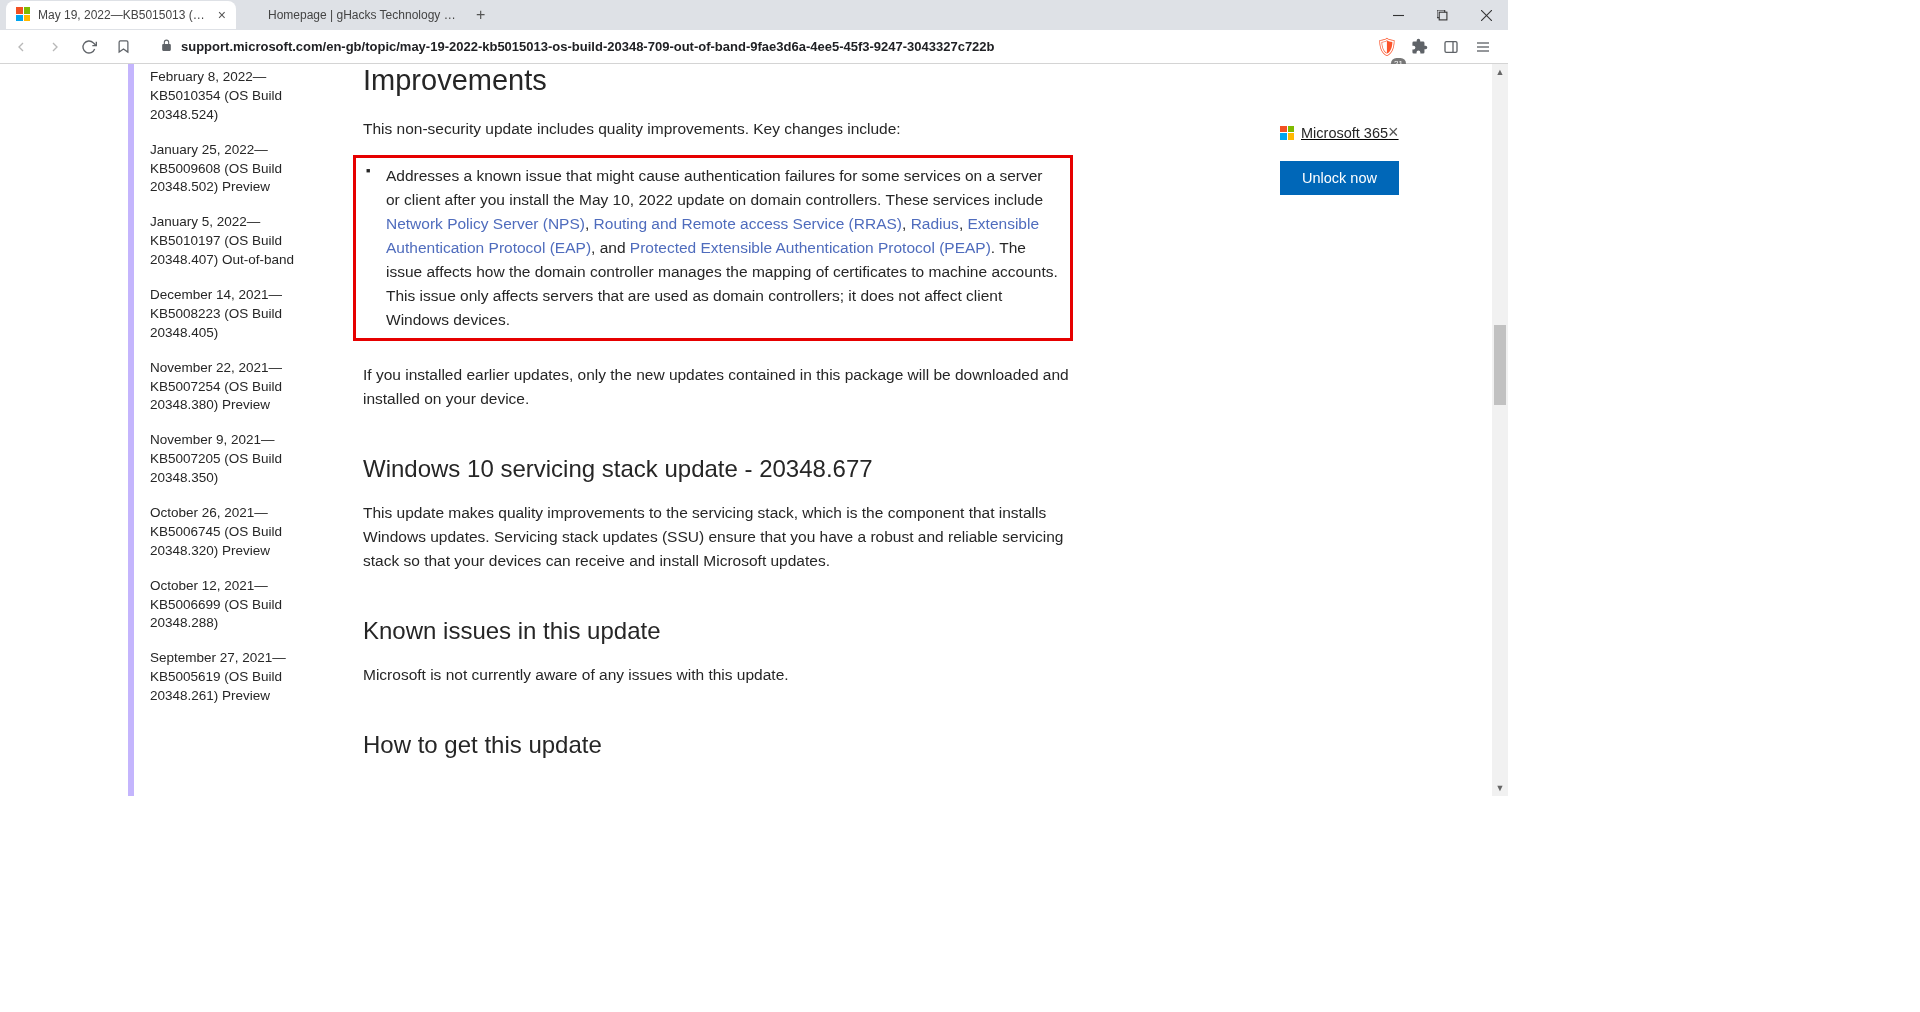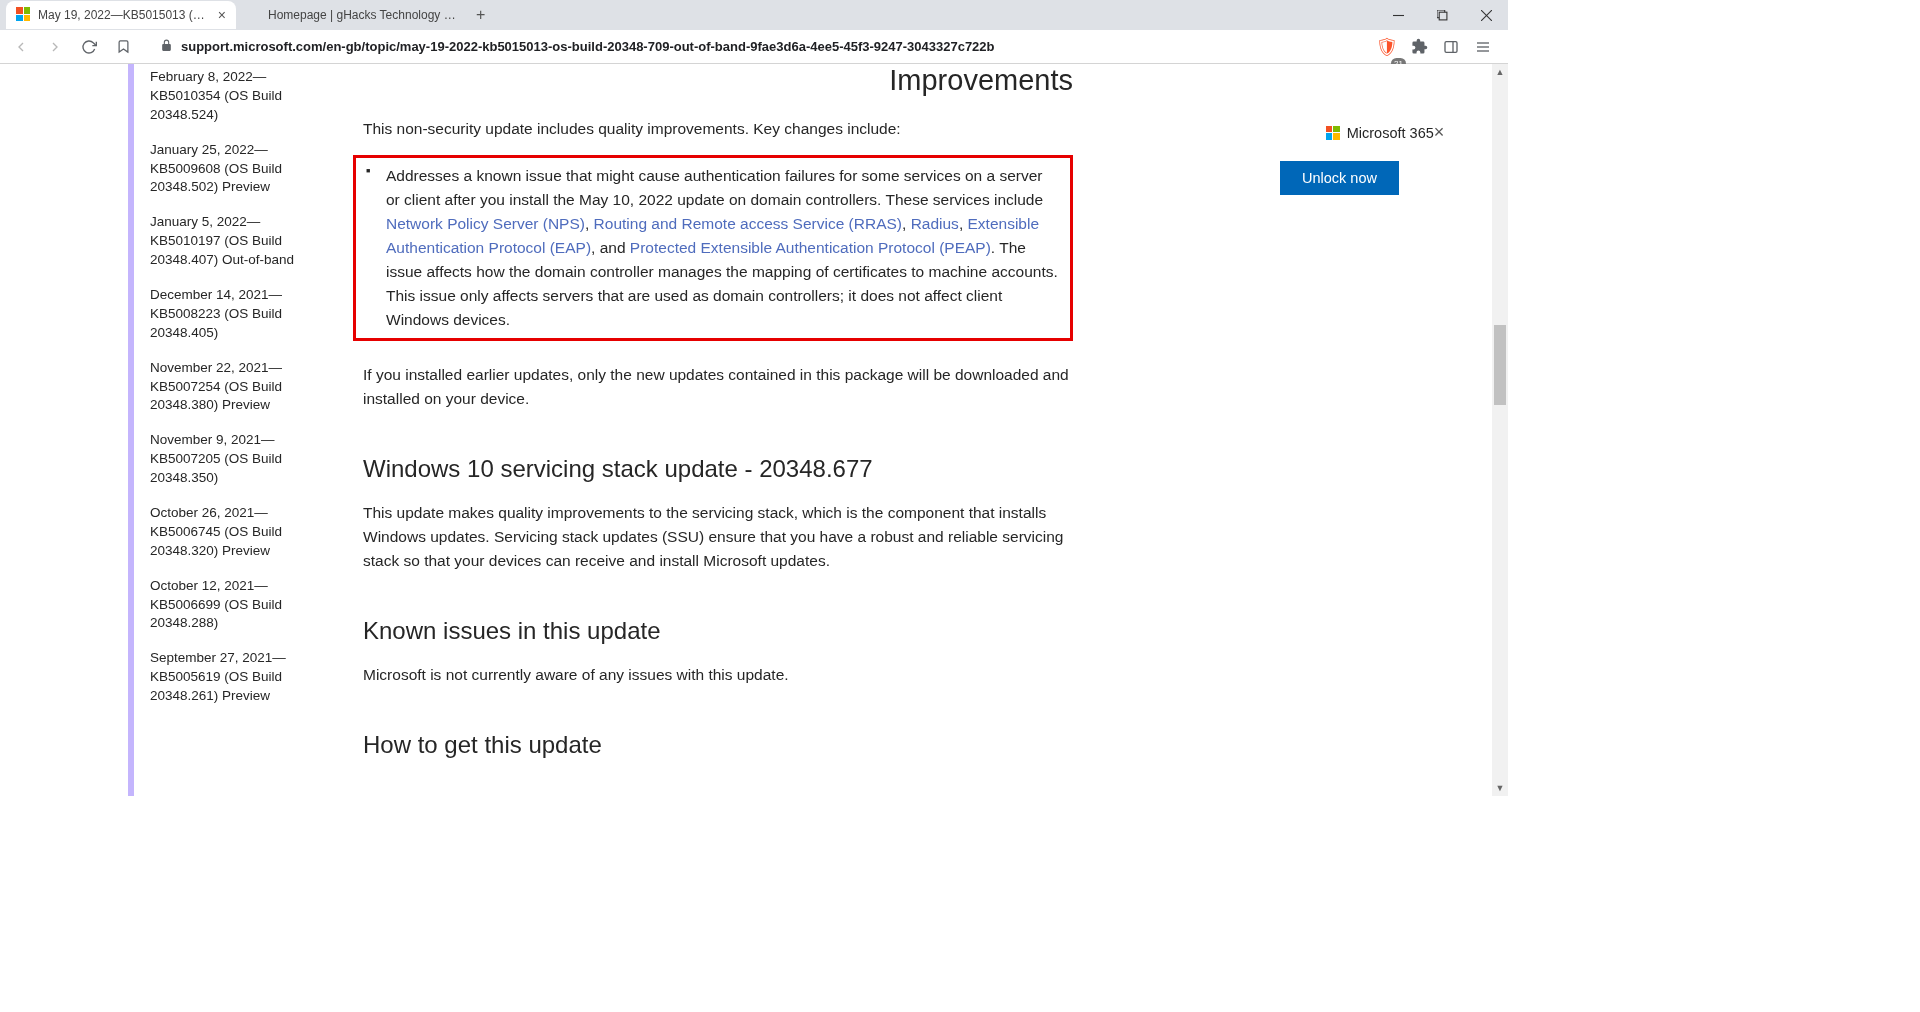--- a/index.html
+++ b/index.html
@@ -27,33 +27,33 @@
 .toolbar-right { display: flex; align-items: center; gap: 2px; padding-right: 4px; }
 .toolbar-icon { width: 30px; height: 30px; display: flex; align-items: center; justify-content: center; color: #5f6368; }
 
 
 .page { display: flex; height: calc(796px - 64px); position: relative; background: #fff; }
 .scroll-container { display: flex; width: 100%; overflow: hidden; padding-left: 128px; }
 .sidebar { width: 195px; flex-shrink: 0; border-left: 6px solid #c4b5fd; padding-left: 16px; padding-top: 4px; font-size: 13.5px; color: #262626; line-height: 1.4; }
 .sidebar-item { margin-bottom: 16px; cursor: pointer; }
 
 .content { flex: 1; padding: 0 40px 0 40px; max-width: 790px; }
-h2 { font-size: 29px; font-weight: 500; color: #262626; margin-bottom: 20px; text-align: right; }
+h2 { font-size: 29px; font-weight: 500; color: #262626; margin-bottom: 20px; }
 h3 { font-size: 24px; font-weight: 500; color: #262626; margin-top: 44px; margin-bottom: 18px; }
 .content p { font-size: 15.5px; color: #262626; line-height: 1.55; margin-bottom: 14px; }
 .content a { color: #4f6cbd; text-decoration: none; }
 ul.bullet { list-style: none; padding-left: 20px; }
 ul.bullet li { position: relative; font-size: 15.5px; color: #262626; line-height: 1.55; padding-left: 0; }
 ul.bullet li::before { content: "■"; position: absolute; left: -20px; top: 2px; font-size: 7px; }
 
 .highlight-box { border: 3px solid #e60000; padding: 6px 10px 6px 4px; margin: 6px 0 22px -10px; }
 .highlight-box ul.bullet { padding-left: 26px; }
 
 .promo { position: absolute; right: 18px; top: 58px; width: 210px; }
-.promo-header { display: flex; align-items: center; justify-content: center; margin-bottom: 18px; }
+.promo-header { display: flex; align-items: center; justify-content: flex-start; margin-bottom: 18px; text-decoration: underline; }
 .promo-brand { display: flex; align-items: center; gap: 7px; font-size: 14.5px; color: #262626; font-weight: 500; }
 .promo-close { font-size: 18px; color: #555; cursor: pointer; font-weight: 300; }
 .promo h4 { font-size: 19px; font-weight: 500; line-height: 1.3; color: #262626; margin-bottom: 90px; }
 .promo-btn { display: inline-block; background: #0067b8; color: #fff; padding: 9px 22px; font-size: 14.5px; font-weight: 500; cursor: pointer; border: none; }
 
 
 .vscroll { position: absolute; right: 0; top: 0; bottom: 0; width: 16px; background: #f1f1f1; display: flex; flex-direction: column; }
 .vscroll .arrow { height: 16px; display: flex; align-items: center; justify-content: center; font-size: 9px; color: #666; }
 .vscroll .track { flex:1; position: relative; }
 .vscroll .thumb { position: absolute; left: 2px; right: 2px; top: 0; height: 80px; background: #c1c1c1; }

